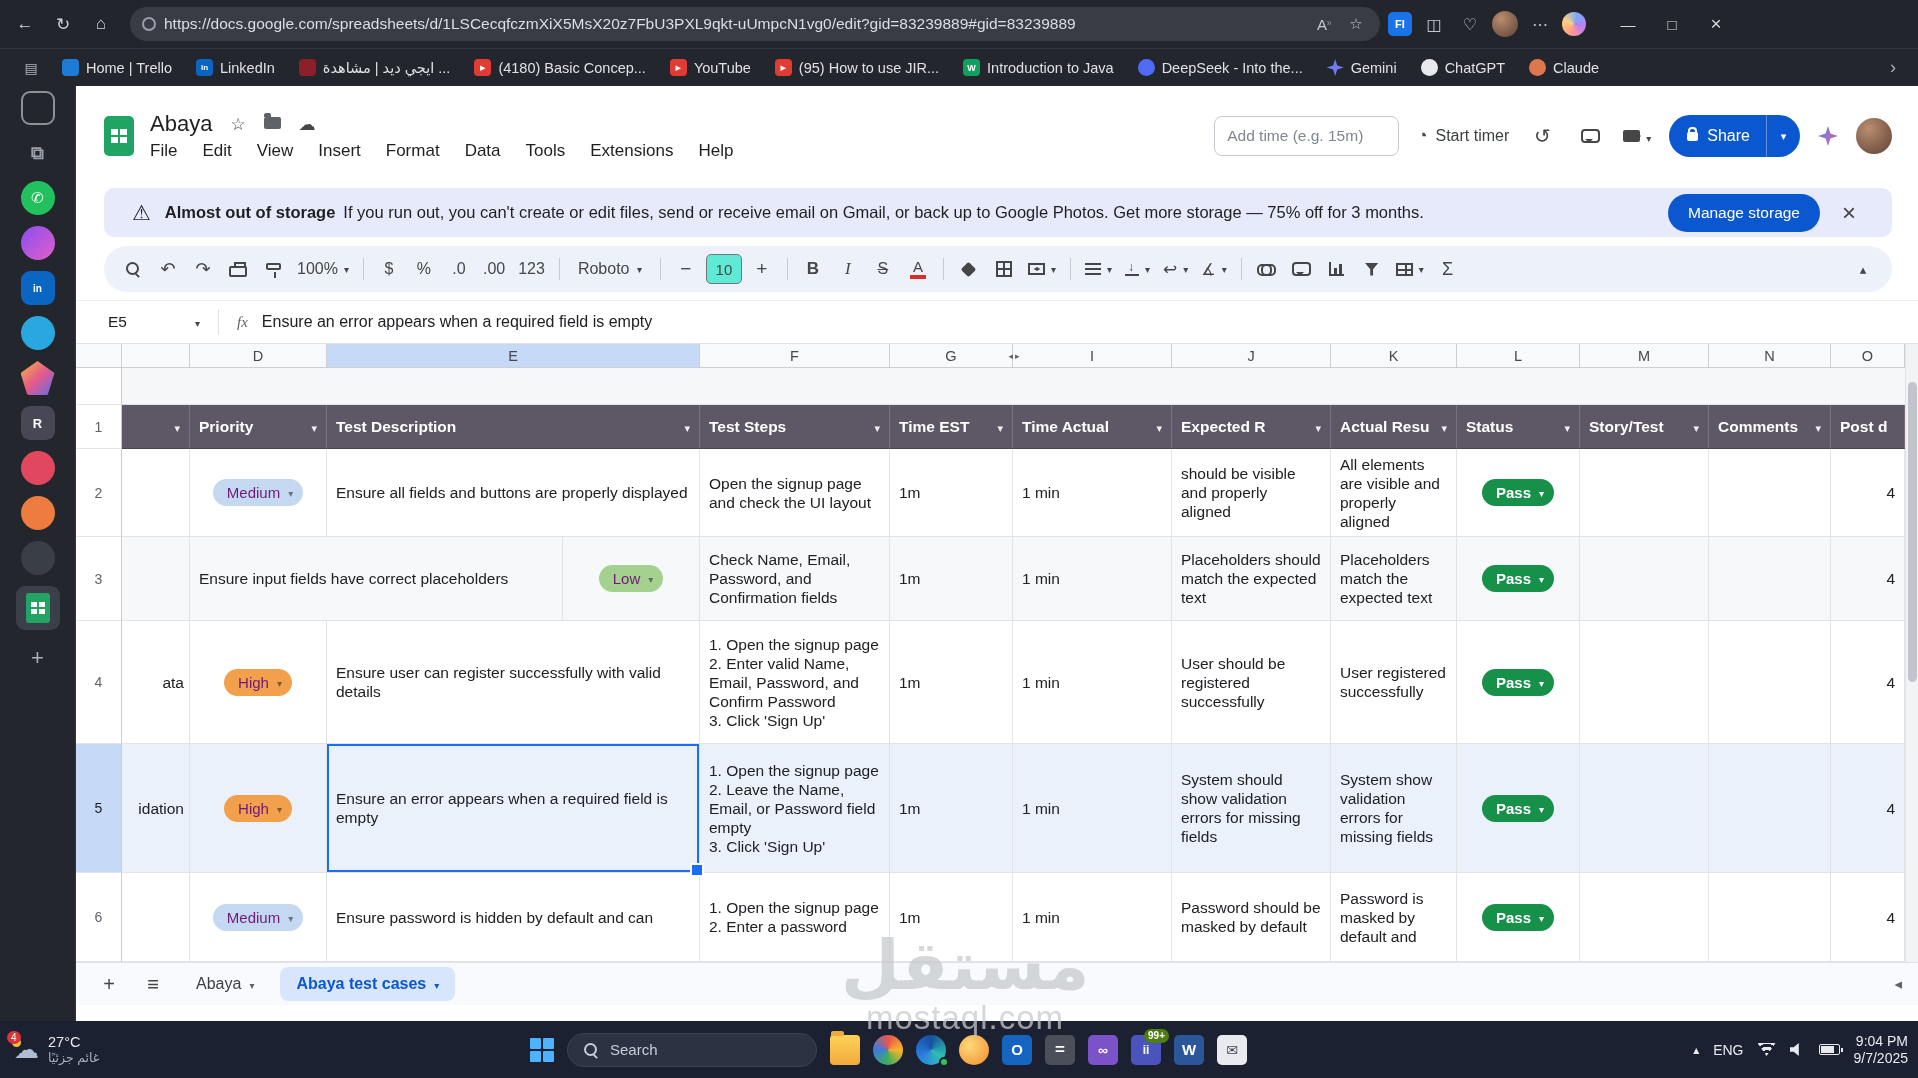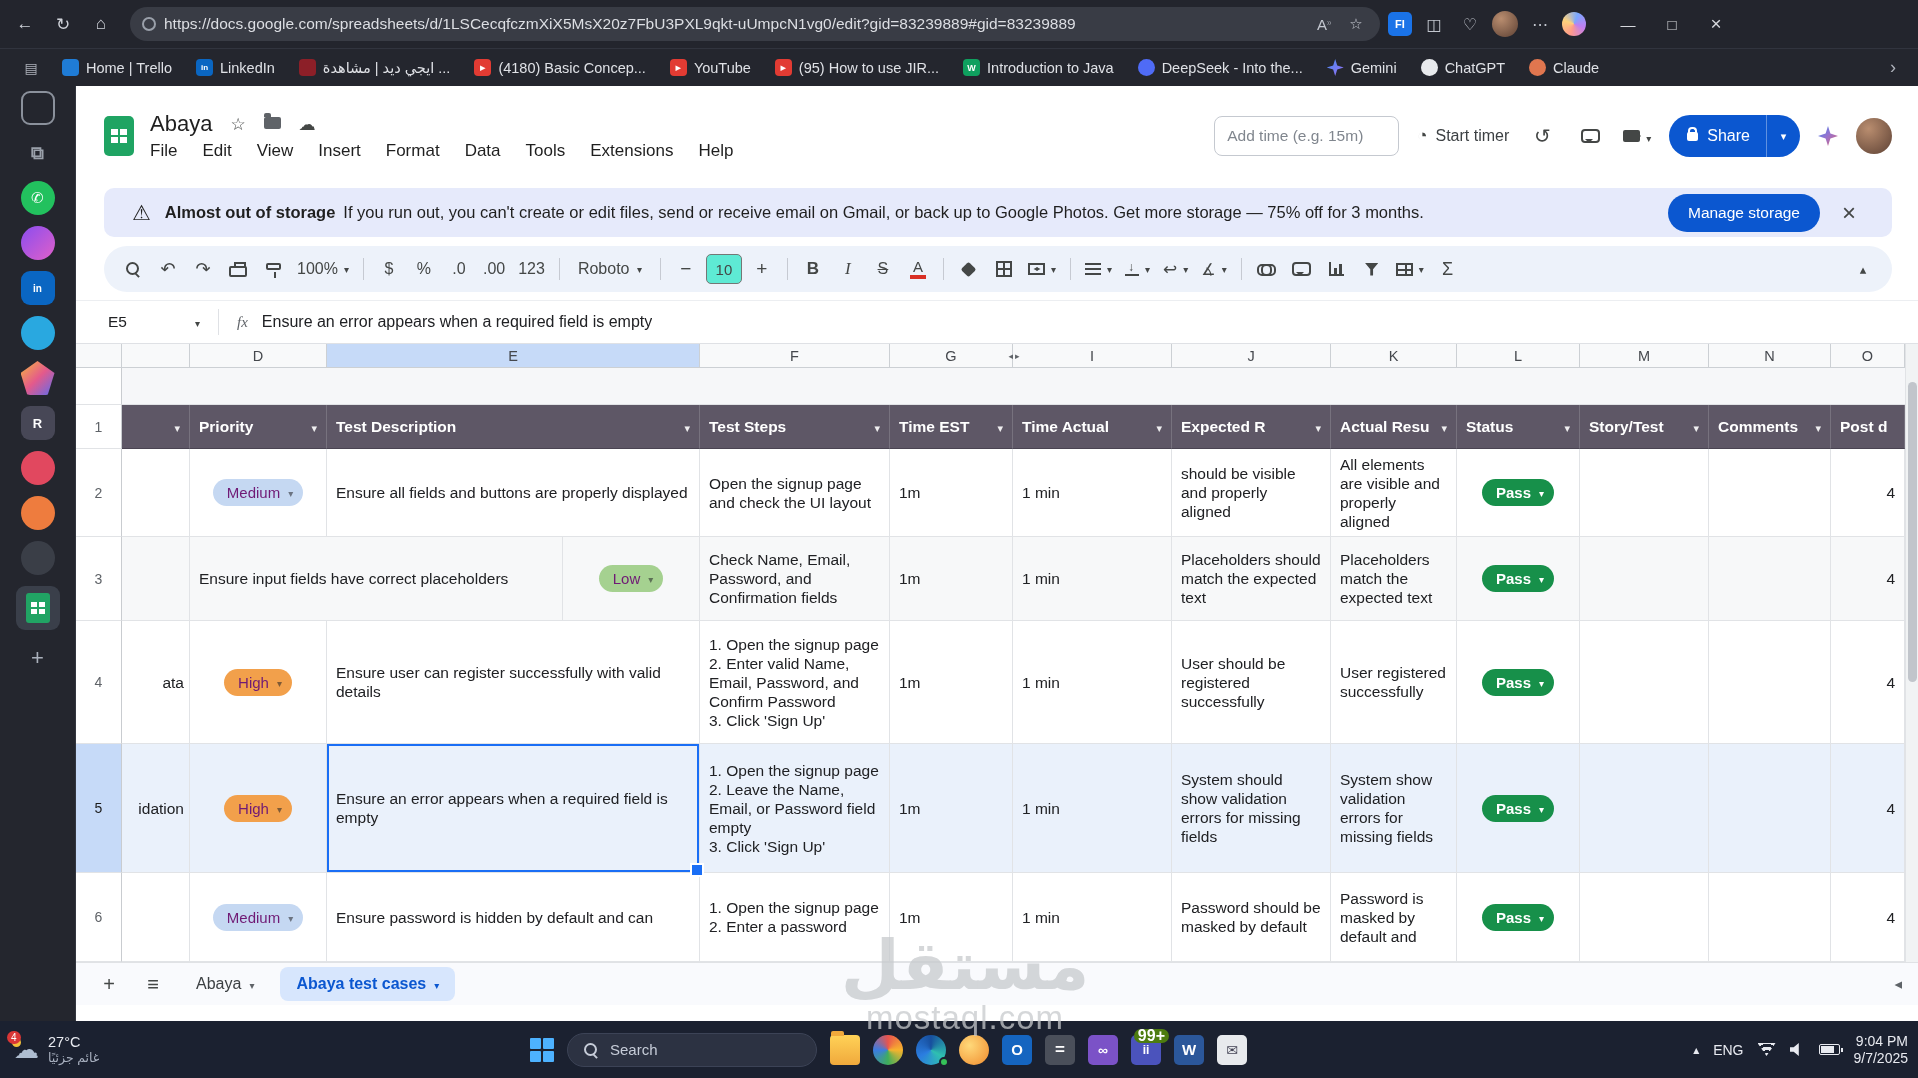--- a/index.html
+++ b/index.html
@@ -225,21 +225,21 @@
 .ta2{background:conic-gradient(from 0deg,#e9544d,#f7b32d,#3fae5a,#3b7ce0,#e9544d);border-radius:50%}
 .ta3{background:conic-gradient(from 120deg,#2fc0b0,#2b7de0,#174f9e,#2fc0b0);border-radius:50%}
 .statusdot{position:absolute;right:-3px;bottom:-2px;width:10px;height:10px;border-radius:50%;background:#35c258;border:2px solid #1b2130}
 .ta4{background:radial-gradient(circle at 35% 35%,#ffd97a,#f08c2e);border-radius:50%}
 .ta5{background:#1565c0;border-radius:5px}.ta5::before{content:"O"}
 .ta6{background:#4a4f5a;border-radius:5px}.ta6::before{content:"=";font-size:17px}
 .ta7{background:#7b52c7;border-radius:5px}.ta7::before{content:"∞";font-size:14px}
 .ta8{background:#4b53bc;border-radius:5px}.ta8::before{content:"ii";font-size:12px}
 .ta9{background:#2b579a;border-radius:5px}.ta9::before{content:"W"}
 .ta10{background:#e8eaed;border-radius:5px}.ta10::before{content:"✉";color:#445;font-size:14px}
-.badge{position:absolute;top:-6px;right:-8px;background:#4d7c0f;color:#fff;border-radius:9px;font-size:16px;font-weight:bold;padding:1px 4px;line-height:12px}
+.badge{position:absolute;top:-6px;right:-8px;background:#4d7c0f;color:#fff;border-radius:9px;font-size:10px;font-weight:bold;padding:1px 4px;line-height:12px}
 .tray{position:absolute;right:10px;display:flex;align-items:center;gap:14px;height:100%}
 .tr{display:flex;align-items:center;justify-content:center;color:#e8eaf0}
 .g-up::before{content:"▴";font-size:12px}
 .lang{font-size:14px}
 .wifi{width:18px;height:13px;clip-path:polygon(50% 100%,0 0,100% 0);background:radial-gradient(circle at 50% 100%,#e8eaf0 0 18%,#1b2130 20% 36%,#e8eaf0 38% 58%,#1b2130 60% 76%,#e8eaf0 78% 100%)}
 .vol{width:15px;height:13px;background:#e8eaf0;clip-path:polygon(0 33%,28% 33%,62% 0,62% 100%,28% 67%,0 67%)}
 .batt{width:21px;height:11px;border:1px solid #e8eaf0;border-radius:2px;position:relative}
 .batt::before{content:"";position:absolute;left:1px;top:1px;bottom:1px;width:13px;background:#e8eaf0}
 .batt::after{content:"";position:absolute;right:-4px;top:3px;width:2px;height:4px;background:#e8eaf0}
 .clock{text-align:right;font-size:14px;line-height:17px}

